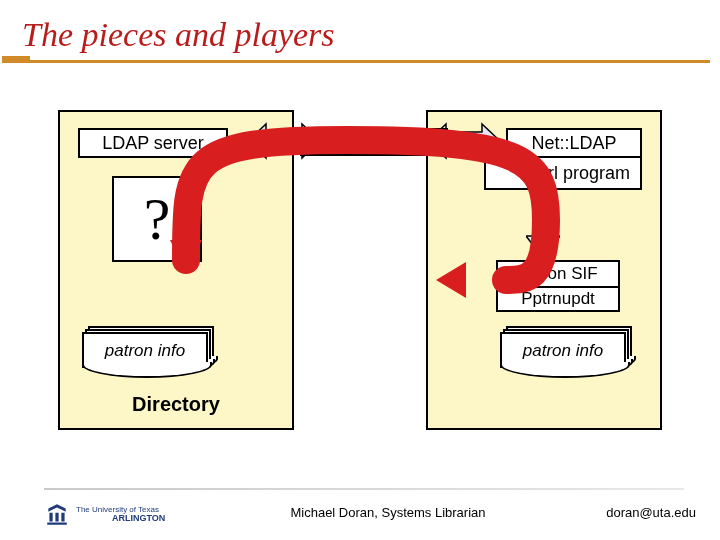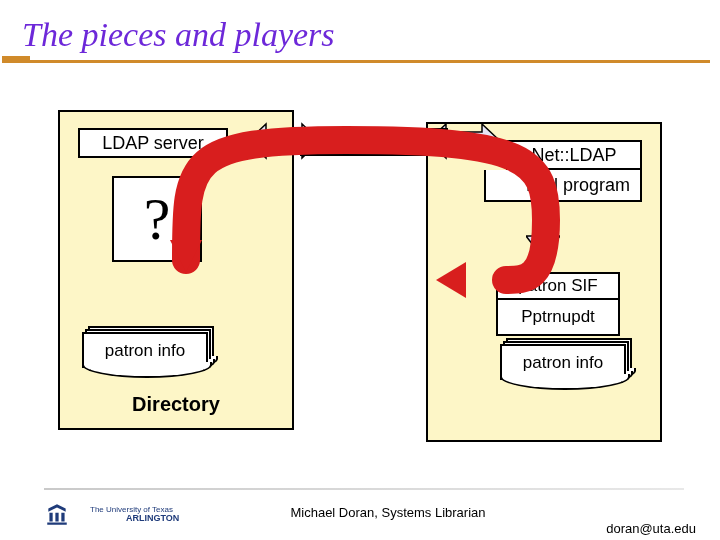--- a/index.html
+++ b/index.html
@@ -12,21 +12,21 @@
     overflow: hidden;
   }
   .title {
     position: absolute;
     top: 16px;
     left: 22px;
     font-family: Georgia, 'Times New Roman', serif;
     font-style: italic;
     font-weight: 500;
     font-size: 34px;
-    color: #6d28d9;
+    color: #b91c1c;
     padding-bottom: 6px;
   }
   .title-rule {
     position: absolute;
     left: 2px;
     top: 60px;
     width: 708px;
     height: 3px;
     background: #d08a2a;
   }
@@ -46,21 +46,21 @@
     height: 328px;
   }
   .panel {
     position: absolute;
     width: 236px;
     height: 320px;
     background: #fdf6c7;
     border: 2px solid #000;
   }
   .panel-left { left: 0; top: 0; }
-  .panel-right { right: 0; top: 12px; padding-left: 35px; }
+  .panel-right { right: 0; top: 0; padding-left: 35px; }
   .box {
     position: absolute;
     background: #fff;
     border: 2px solid #000;
     display: flex;
     align-items: center;
     justify-content: center;
     font-size: 18px;
     text-align: center;
   }
@@ -69,21 +69,21 @@
     left: 52px; top: 64px; width: 90px; height: 86px;
     font-size: 60px; font-family: 'Times New Roman', serif;
   }
   .box-netldap { right: 18px; top: 16px; width: 136px; height: 30px; }
   .box-perl {
     right: 18px; top: 46px; width: 158px; height: 32px; z-index: 1;
     border-top: none;
     justify-content: flex-end; padding-right: 10px;
   }
   .box-sif { right: 40px; top: 148px; width: 124px; height: 28px; font-size: 17px; }
-  .box-pptmu { right: 40px; top: 176px; width: 124px; height: 36px; font-size: 17px; border-top: none; }
+  .box-pptmu { right: 40px; top: 176px; width: 124px; height: 24px; font-size: 17px; border-top: none; }
   .proto-box {
     position: absolute;
     left: 242px; top: 18px;
     width: 148px; height: 28px;
     background: #fff;
     border: 2px solid #000;
     display: flex; align-items: center; justify-content: center;
     font-size: 16px;
     z-index: 3;
   }
@@ -108,20 +108,21 @@
     border: 2px solid #000;
     border-top: none;
     background: #fff;
     border-radius: 0 0 60% 60% / 0 0 100% 100%;
   }
   .doc-label {
     position: absolute;
     width: 100%; height: 100%;
     display: flex; align-items: center; justify-content: center;
     z-index: 2;
+    font-style: italic;
   }
   .doc-left { left: 22px; top: 220px; }
   .doc-right { right: 34px; top: 220px; }
   .panel-caption {
     position: absolute;
     bottom: 12px; left: 0; width: 100%;
     text-align: center;
     font-size: 20px;
     font-weight: bold;
   }
@@ -148,41 +149,41 @@
   
   .footer-rule {
     position: absolute;
     left: 44px; bottom: 50px;
     width: 640px; height: 2px;
     background: linear-gradient(to right, #c9c9c9, #e8e8e8);
   }
   .footer-left {
     position: absolute;
     left: 44px; bottom: 12px;
-    display: flex; align-items: center; gap: 20px;
+    display: flex; align-items: center; gap: 6px;
   }
   .logo {
     width: 26px; height: 26px;
     color: #1f3b7a;
   }
   .logo-text {
     font-size: 8px; color: #1f3b7a;
     line-height: 1.1;
   }
   .footer-center {
     position: absolute;
     left: 0; bottom: 20px;
     width: 100%;
     text-align: center;
     font-size: 13px;
     margin-left: 28px;
   }
   .footer-right {
     position: absolute;
-    right: 24px; bottom: 4px;
+    right: 24px; bottom: 20px;
     font-size: 13px;
   }
 </style>
 </head>
 <body>
 
 <div class="title">The pieces and players</div>
 <div class="title-rule-left"></div>
 <div class="title-rule"></div>
 

